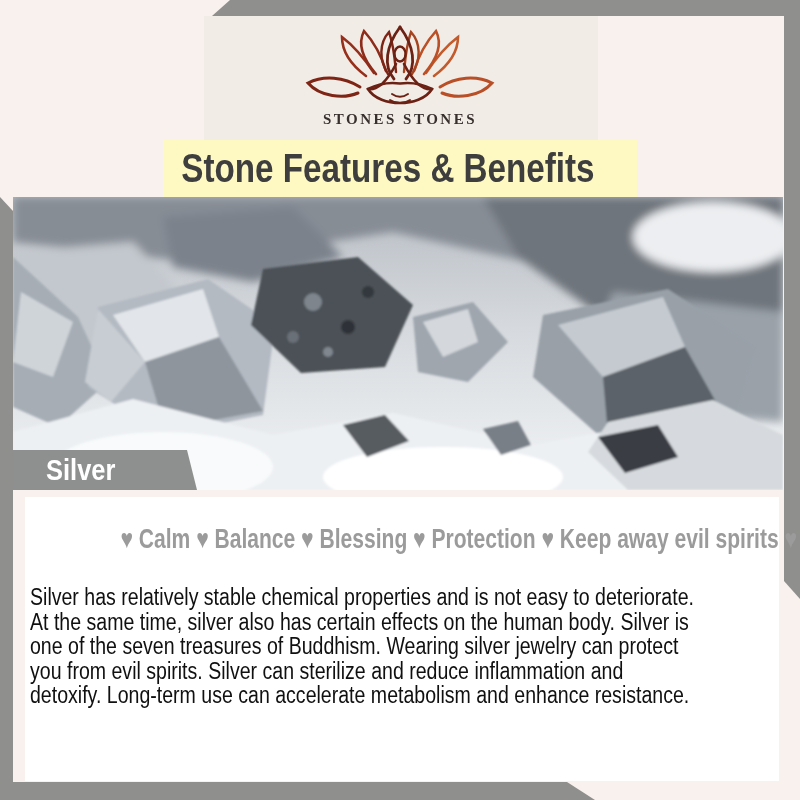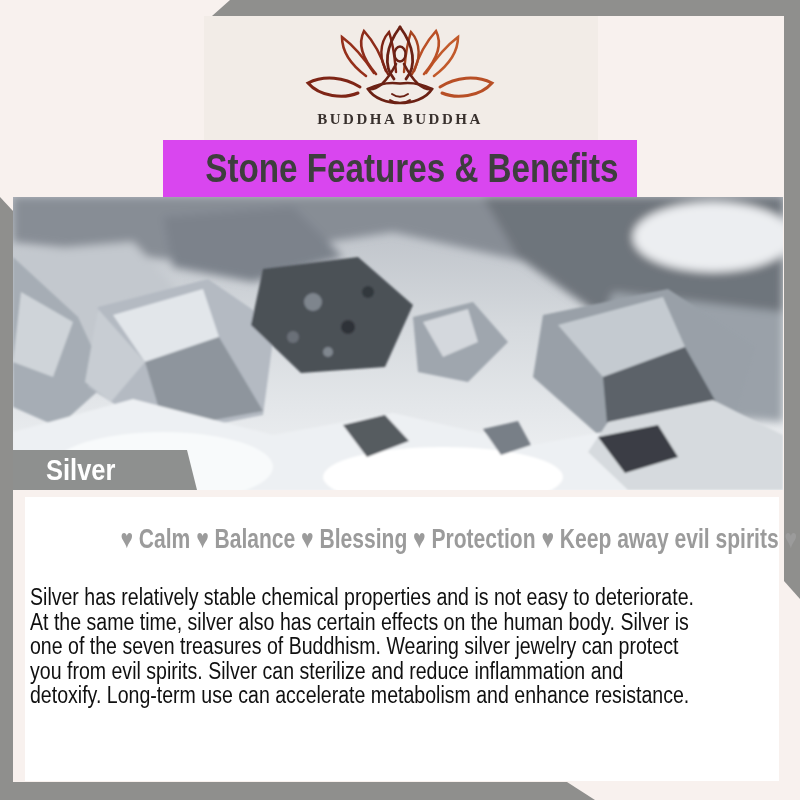--- a/index.html
+++ b/index.html
@@ -19,22 +19,22 @@
     clip-path:polygon(0 0,100% 14px,100% 100%,0 100%);}
   .ribbon-bottom{left:9px;top:782px;width:590px;height:18px;
     clip-path:polygon(0 0,558px 0,586px 100%,0 100%);}
   
   .logo-panel{left:204px;top:16px;width:394px;height:124px;background:#f2ece7;}
   .logo-svg{left:300px;top:24px;width:200px;height:84px;}
   .brand-name{left:200px;top:111px;width:400px;text-align:center;
     font-family:"Liberation Serif", serif;font-size:15px;letter-spacing:2.5px;
     color:#38302d;font-weight:600;}
   
-  .title-band{left:163px;top:140px;width:474px;height:57px;background:#d946ef;
-    display:flex;align-items:center;justify-content:flex-start;}
+  .title-band{left:163px;top:140px;width:474px;height:57px;background:#fef9c3;
+    display:flex;align-items:center;justify-content:flex-end;}
   .title-text{font-size:40px;font-weight:700;color:#3e3e3e;white-space:nowrap;
     display:inline-block;transform:scaleX(0.83);transform-origin:center;}
   
   .photo{left:13px;top:197px;width:770px;height:293px;overflow:hidden;}
   .photo-caption{left:13px;top:450px;width:184px;height:40px;background:#8e908f;
     clip-path:polygon(0 0,174px 0,100% 100%,0 100%);}
   .photo-caption-text{display:inline-block;margin-left:33px;line-height:40px;
     font-size:30px;font-weight:700;color:#ffffff;white-space:nowrap;
     transform:scaleX(0.85);transform-origin:0 50%;}
   
@@ -80,21 +80,21 @@
 
     <path d="M96,40 C92,48 88,54 82,60 C77,64 72,66 68,65" stroke="#6b2114" stroke-width="2.6"></path>
     <path d="M104,40 C108,48 112,54 118,60 C123,64 128,66 132,65" stroke="#6b2114" stroke-width="2.6"></path>
 
     <path d="M68,65 C74,75 88,79 100,79 C112,79 126,75 132,65 C122,60 110,58 100,59.5 C90,58 78,60 68,65 Z" stroke="#6b2114" stroke-width="2.6"></path>
 
     <path d="M92,70 C97,73.5 103,73.5 108,70" stroke="#6b2114" stroke-width="2"></path>
     <path d="M90,76 C96,80 104,80 110,76" stroke="#6b2114" stroke-width="2"></path>
   </svg>
 
-  <div class="abs brand-name">BUDDHA BUDDHA</div>
+  <div class="abs brand-name">STONES STONES</div>
 
   <div class="abs title-band">
     <span class="title-text">Stone Features &amp; Benefits</span>
   </div>
 
   <svg class="abs photo" viewBox="0 0 770 293" preserveAspectRatio="none">
     <defs>
       <linearGradient id="bgGrad" x1="0" y1="0" x2="0" y2="1">
         <stop offset="0" stop-color="#b8bdc4"></stop>
         <stop offset="0.45" stop-color="#d6dade"></stop>

